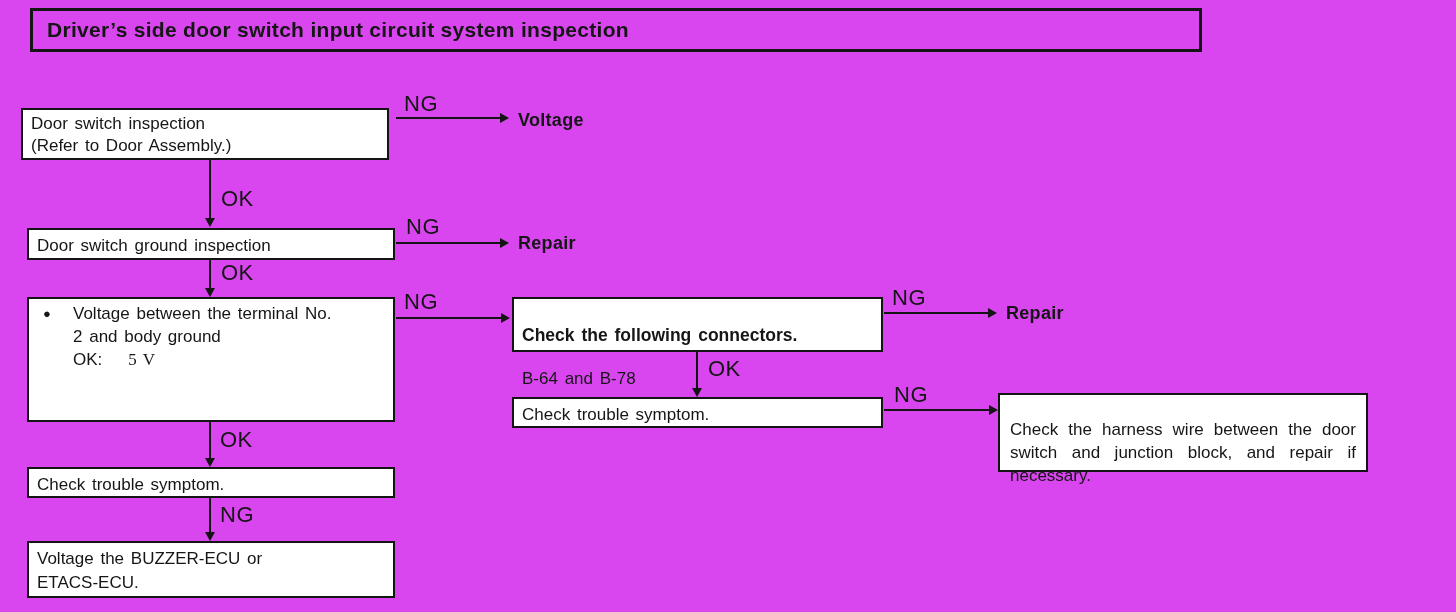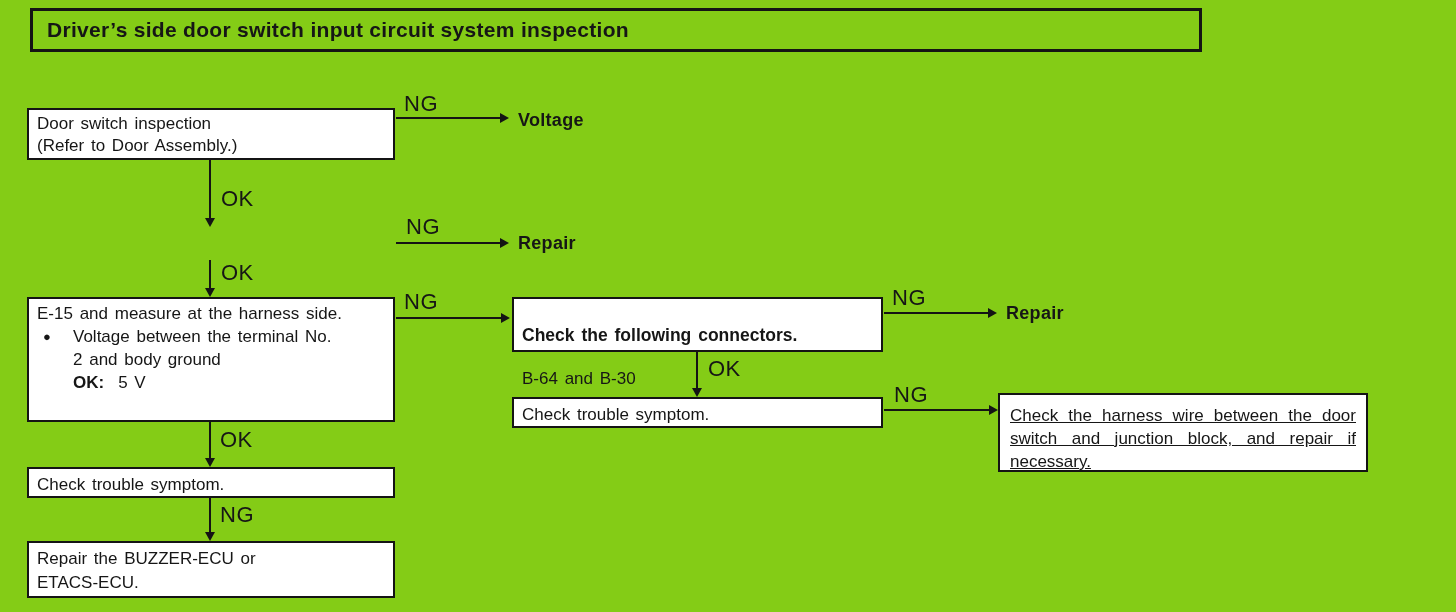--- a/index.html
+++ b/index.html
@@ -5,21 +5,21 @@
   * { margin: 0; padding: 0; box-sizing: border-box; }
   html, body { background: #ffffff; }
   body {
     font-family: "Liberation Sans", "DejaVu Sans", sans-serif;
     color: #161616;
   }
   .page {
     position: relative;
     width: 1456px;
     height: 612px;
-    background: #84cc16;
+    background: #d946ef;
     overflow: hidden;
   }
   .title-box {
     position: absolute;
     left: 30px; top: 8px;
     width: 1172px; height: 44px;
     border: 3px solid #141414;
     display: flex;
     align-items: center;
     padding-left: 14px;
@@ -35,22 +35,22 @@
     line-height: 22px;
     padding: 3px 8px;
     word-spacing: 2px;
     white-space: pre-line;
   }
   .fbox.tall { line-height: 23px; white-space: normal; }
   .justify { text-align: justify; }
   .bullet-row { display: flex; margin-top: 0px; }
   .bullet-glyph { width: 36px; flex: 0 0 36px; font-size: 13px; line-height: 23px; padding-left: 6px; }
   .bullet-body { flex: 1; }
-  .b { font-weight: bold; }
-  .ok-val { margin-left: 14px; }
+  .b { font-weight: normal; }
+  .ok-val { margin-left: 26px; font-family: Liberation Serif, serif; }
   .conn-head { font-weight: bold; font-size: 17.5px; }
   .varrow {
     position: absolute;
     width: 2px;
     background: #141414;
   }
   .varrow::after {
     content: "";
     position: absolute;
     left: -4px; bottom: -9px;
@@ -85,78 +85,78 @@
 </style>
 </head>
 <body>
 
 <div class="page">
 
   <div class="title-box">
     <span>Driver’s side door switch input circuit system inspection</span>
   </div>
 
-  <div class="fbox" style="left:27px; top:108px; width:368px; height:52px;">Door switch inspection
+  <div class="fbox" style="left:21px; top:108px; width:368px; height:52px;">Door switch inspection
 (Refer to Door Assembly.)</div>
 
   <div class="edge-label" style="left:404px; top:91px;">NG</div>
   <div class="harrow" style="left:396px; top:117px; width:104px;"></div>
   <div class="outcome" style="left:518px; top:110px;">Voltage</div>
 
   <div class="varrow" style="left:209px; top:160px; height:58px;"></div>
   <div class="edge-label" style="left:221px; top:186px;">OK</div>
 
+  <div class="fbox" style="left:27px; top:228px; width:368px; height:32px; line-height:26px;">Door switch ground inspection</div>
 
   <div class="edge-label" style="left:406px; top:214px;">NG</div>
   <div class="harrow" style="left:396px; top:242px; width:104px;"></div>
   <div class="outcome" style="left:518px; top:233px;">Repair</div>
 
   <div class="varrow" style="left:209px; top:260px; height:28px;"></div>
   <div class="edge-label" style="left:221px; top:260px;">OK</div>
 
   <div class="fbox tall" style="left:27px; top:297px; width:368px; height:125px;">
-    <div>E-15 and measure at the harness side.</div>
     <div class="bullet-row">
       <span class="bullet-glyph">●</span>
       <div class="bullet-body">
         <div class="justify">Voltage between the terminal No.</div>
         <div>2 and body ground</div>
         <div>
           <span class="b">OK:</span><span class="ok-val">5 V</span>
         </div>
       </div>
     </div>
   </div>
 
   <div class="edge-label" style="left:404px; top:289px;">NG</div>
   <div class="harrow" style="left:396px; top:317px; width:105px;"></div>
 
   <div class="fbox" style="left:512px; top:297px; width:371px; height:55px; ">
     <div class="conn-head">Check the following connectors.</div>
-    <div>B-64 and B-30</div>
+    <div>B-64 and B-78</div>
   </div>
 
   <div class="edge-label" style="left:892px; top:285px;">NG</div>
   <div class="harrow" style="left:884px; top:312px; width:104px;"></div>
   <div class="outcome" style="left:1006px; top:303px;">Repair</div>
 
   <div class="varrow" style="left:696px; top:352px; height:36px;"></div>
   <div class="edge-label" style="left:708px; top:356px;">OK</div>
 
   <div class="fbox" style="left:512px; top:397px; width:371px; height:31px; line-height:25px;">Check trouble symptom.</div>
 
   <div class="edge-label" style="left:894px; top:382px;">NG</div>
   <div class="harrow" style="left:884px; top:409px; width:105px;"></div>
 
-  <div class="fbox tall justify" style="left:998px; top:393px; width:370px; height:79px; padding:9px 10px; line-height:23px;text-decoration:underline;">Check the harness wire between the door switch and junction block, and repair if necessary.</div>
+  <div class="fbox tall justify" style="left:998px; top:393px; width:370px; height:79px; padding:23px 10px; line-height:23px;">Check the harness wire between the door switch and junction block, and repair if necessary.</div>
 
   <div class="varrow" style="left:209px; top:422px; height:36px;"></div>
   <div class="edge-label" style="left:220px; top:427px;">OK</div>
 
   <div class="fbox" style="left:27px; top:467px; width:368px; height:31px; line-height:25px;">Check trouble symptom.</div>
 
   <div class="varrow" style="left:209px; top:498px; height:34px;"></div>
   <div class="edge-label" style="left:220px; top:502px;">NG</div>
 
-  <div class="fbox" style="left:27px; top:541px; width:368px; height:57px; line-height:24px; padding-top:4px;">Repair the BUZZER-ECU or
+  <div class="fbox" style="left:27px; top:541px; width:368px; height:57px; line-height:24px; padding-top:4px;">Voltage the BUZZER-ECU or
 ETACS-ECU.</div>
 
 </div>
 
 </body></html>

